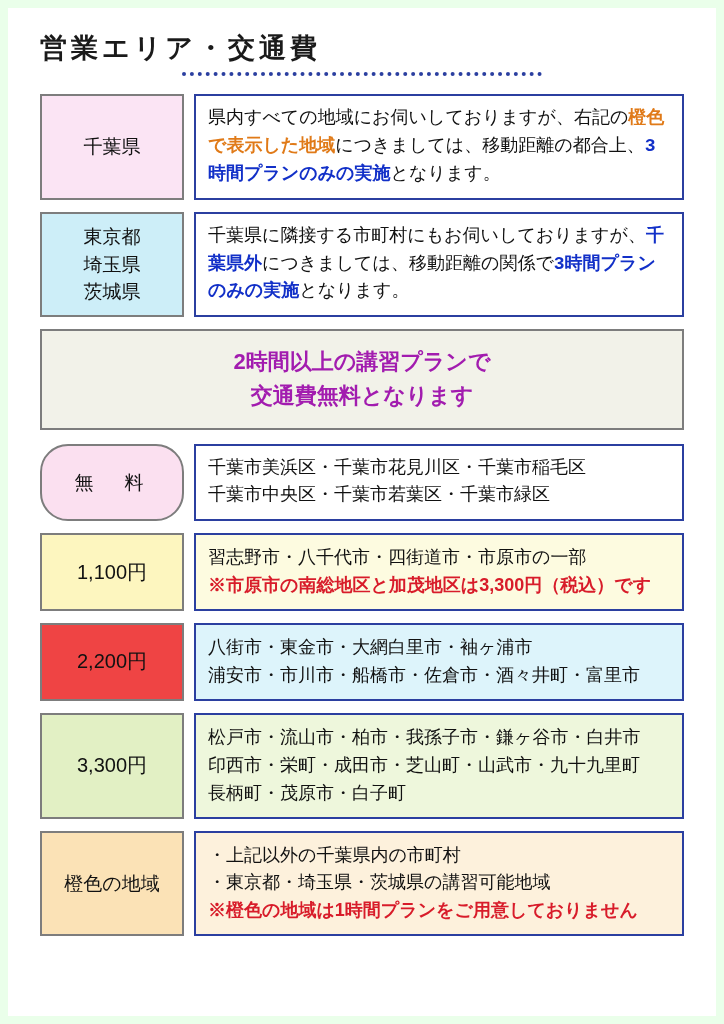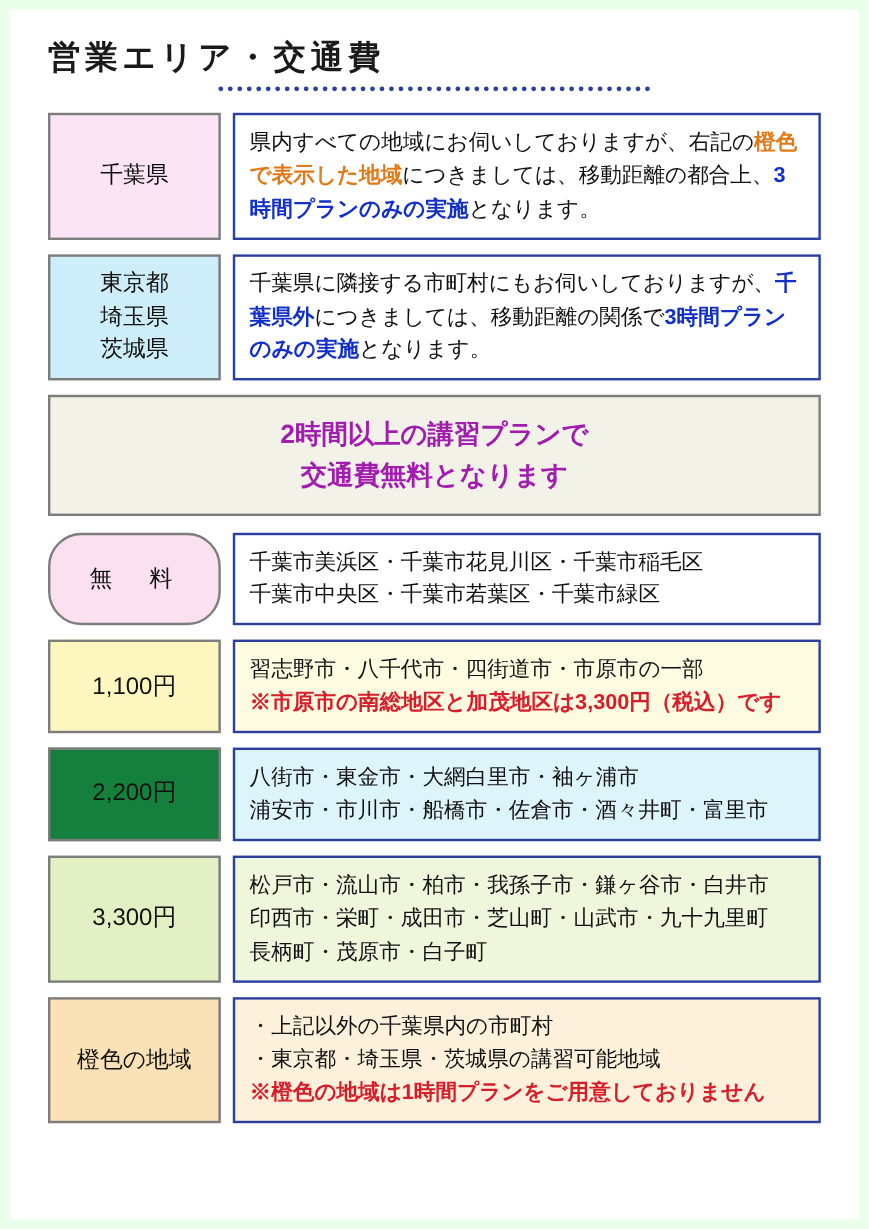--- a/index.html
+++ b/index.html
@@ -59,24 +59,24 @@
     font-size: 18px;
     line-height: 1.55;
     color: #111;
   }
 
   
   .fill-pink   { background: #fbe4f4; }
   .fill-blue   { background: #cdeef8; }
   .fill-pink2  { background: #fbe0f0; border-radius: 28px; }
   .fill-yellow { background: #fdf6bf; }
-  .fill-cyan   { background: #15803d; }
+  .fill-cyan   { background: #ef4444; }
   .fill-green  { background: #e2f0c4; }
   .fill-orange { background: #fbe2b6; }
-  .d-white     { background: #ffffff; }
+  .d-white     { background: #ffffff; font-family: Liberation Mono, monospace; }
   .d-yellow    { background: #fdfbe0; }
   .d-cyan      { background: #ddf4fb; }
   .d-green     { background: #eef7dc; }
   .d-orange    { background: #fdf1dc; }
 
   .banner {
     border: 2px solid #7d7d7d;
     background: #f2f2e9;
     text-align: center;
     font-size: 22px;

